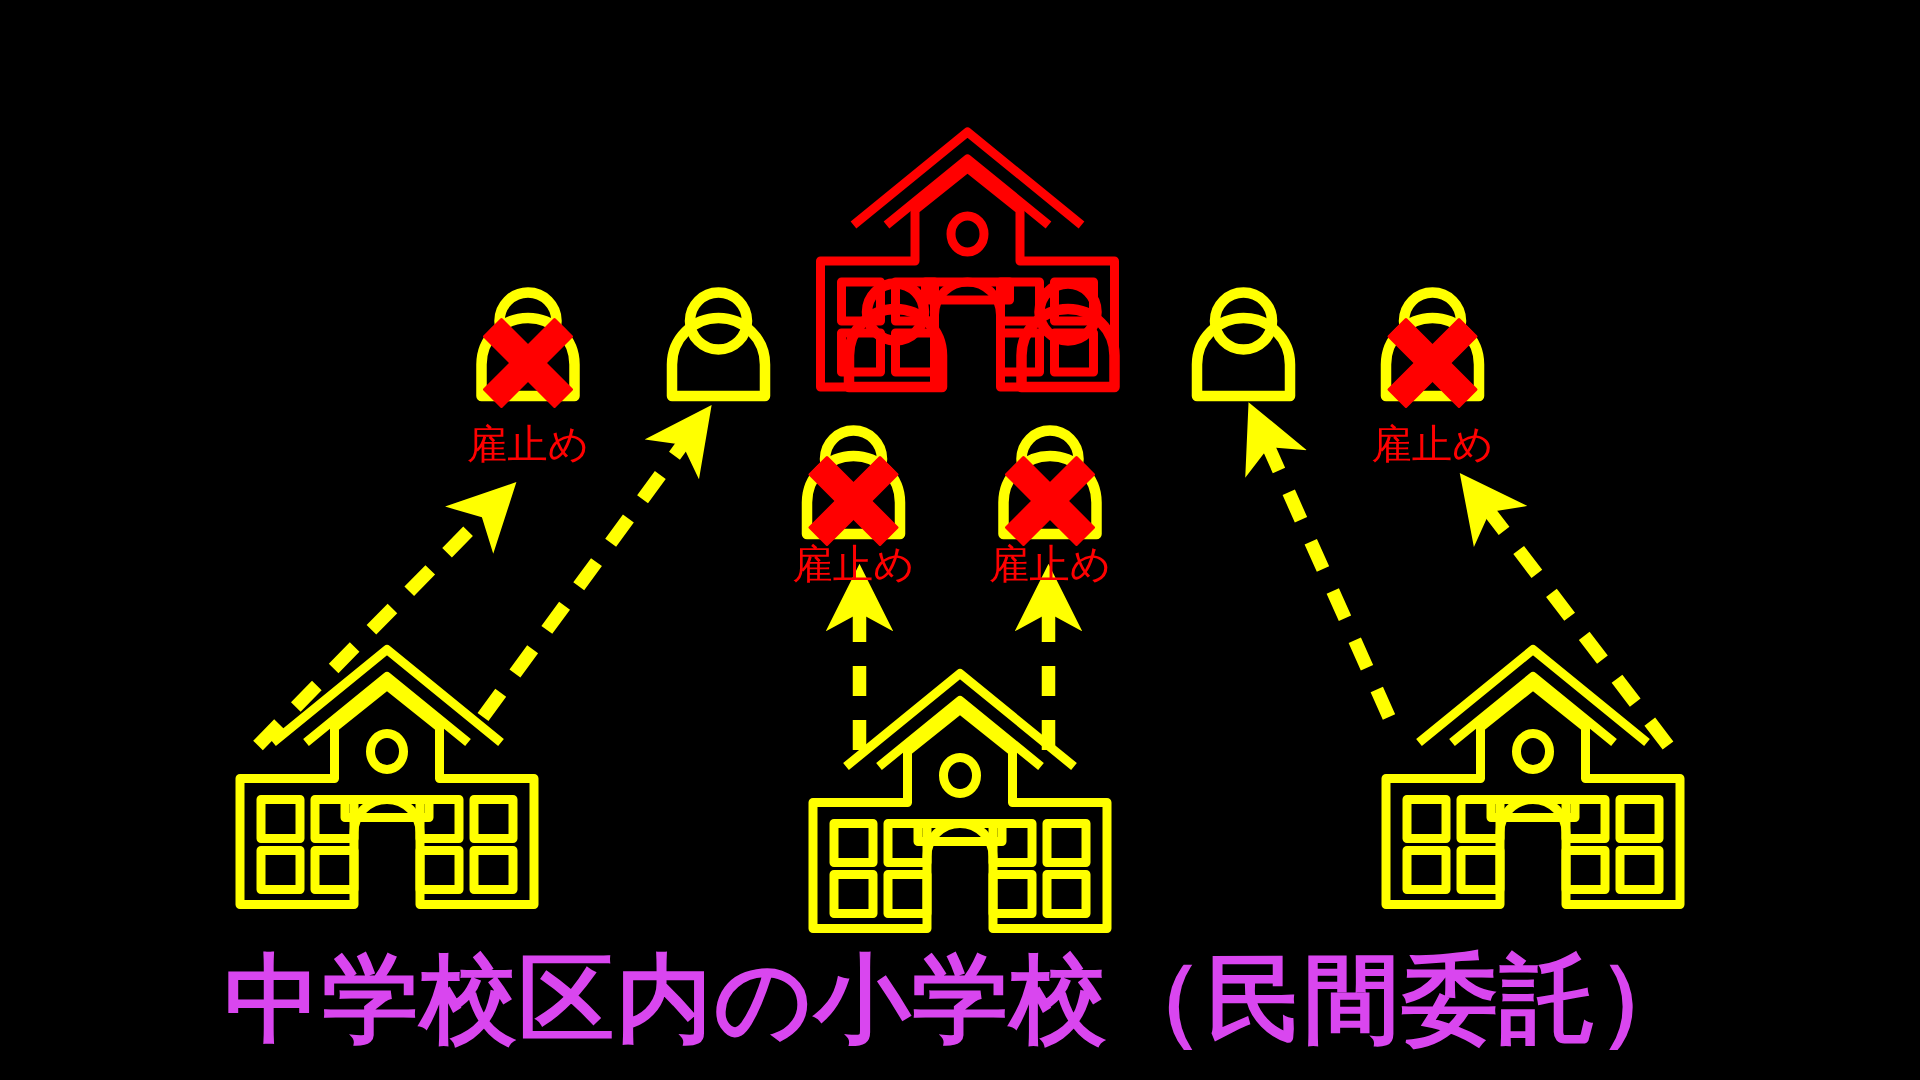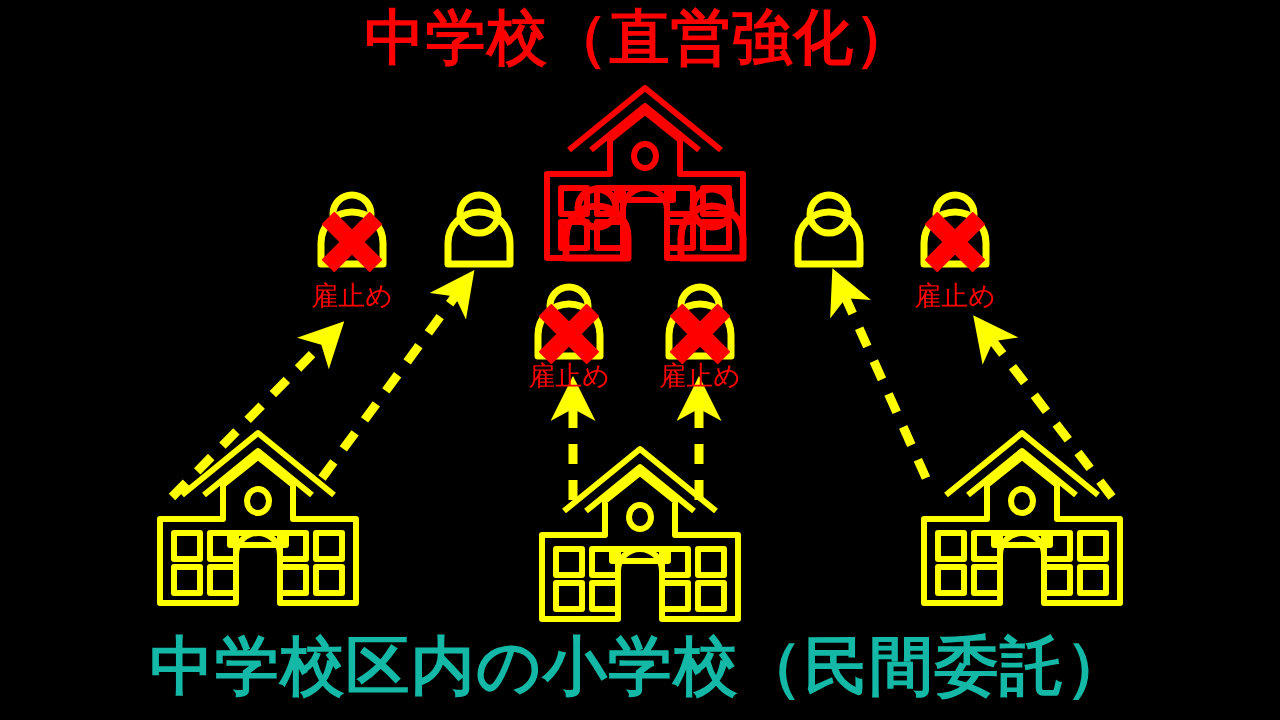--- a/index.html
+++ b/index.html
@@ -36,21 +36,21 @@
     line-height: 1;
   }
   #title-top {
     top: 8px;
     font-size: 60px;
     color: #FF0000;
   }
   #title-bottom {
     top: 634px;
     font-size: 64px;
-    color: #14b8a6;
+    color: #d946ef;
   }
   .yatoi-label {
     position: absolute;
     font-size: 27px;
     font-weight: 400;
     color: #FF0000;
     white-space: nowrap;
     line-height: 1;
     text-align: center;
     transform: translateX(-50%);
@@ -166,21 +166,20 @@
     <g>
       <g fill="none" stroke="#FFFF00" stroke-width="7" stroke-linejoin="round">
         <use href="#person-shape" x="955" y="238"></use>
       </g>
       <g fill="#FF0000">
         <use href="#xmark-shape" x="955" y="242"></use>
       </g>
     </g>
   </svg>
 
-  <div class="title-text" id="title-top">中学校（直営強化）</div>
 
   <div class="title-text" id="title-bottom">中学校区内の小学校（民間委託）</div>
 
   <div class="yatoi-label" style="left:352px; top:283px;">雇止め</div>
 
   <div class="yatoi-label" style="left:569px; top:363px;">雇止め</div>
 
   <div class="yatoi-label" style="left:700px; top:363px;">雇止め</div>
 
   <div class="yatoi-label" style="left:955px; top:283px;">雇止め</div>

